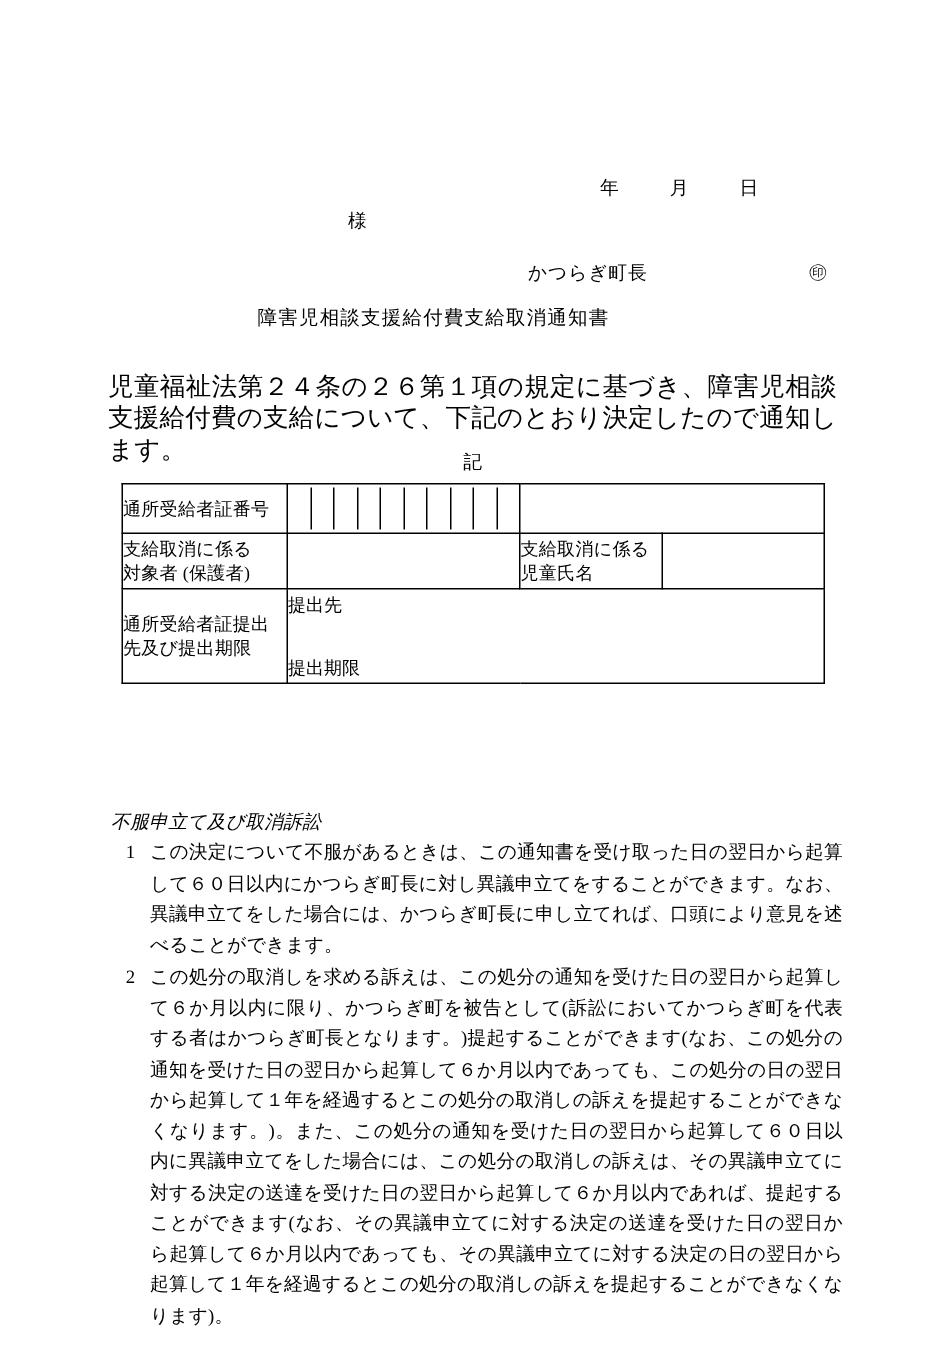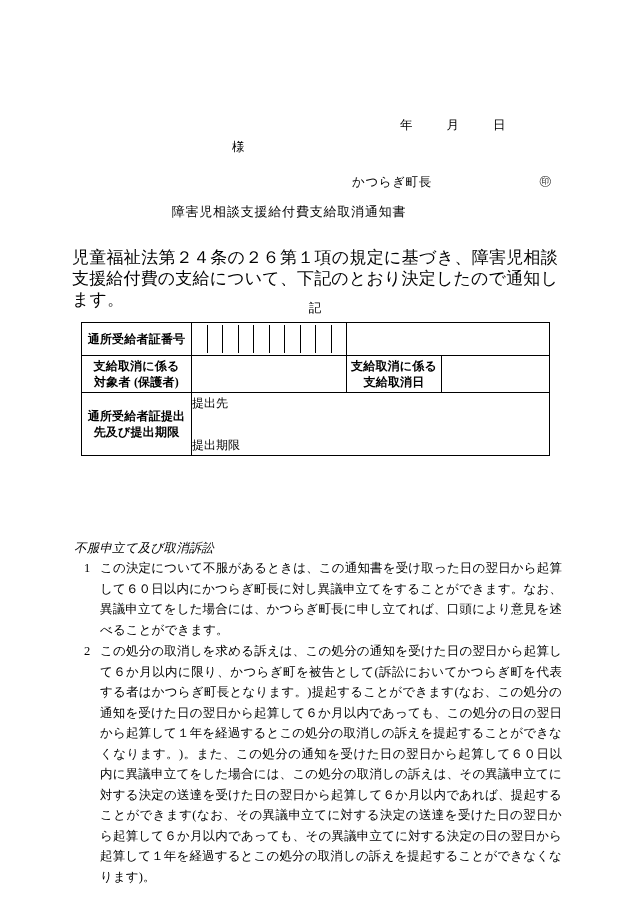--- a/index.html
+++ b/index.html
@@ -105,25 +105,24 @@
     border-collapse: collapse;
     table-layout: fixed;
     font-size: 12px;
   }
   .form-table td {
     border: 1px solid #000000;
     padding: 0;
     vertical-align: middle;
   }
   .lbl {
-    text-align: center;
+    text-align: left;
     line-height: 16px;
     padding: 3px 2px;
     letter-spacing: 0.2px;
-    font-weight: bold;
   }
   .digits {
     padding: 0;
   }
   .digits-inner {
     display: flex;
     height: 28px;
   }
   .digits-inner .cell {
     flex: 1 1 0;
@@ -232,21 +231,21 @@
       </tr>
 
       <tr>
         <td class="lbl" style="height:36px">
           <div>支給取消に係る</div>
           <div>対象者 (保護者)</div>
         </td>
         <td></td>
         <td class="lbl">
           <div>支給取消に係る</div>
-          <div>支給取消日</div>
+          <div>児童氏名</div>
         </td>
         <td></td>
       </tr>
 
 
 
       <tr>
         <td class="lbl" style="height:62px">
           <div>通所受給者証提出</div>
           <div>先及び提出期限</div>

